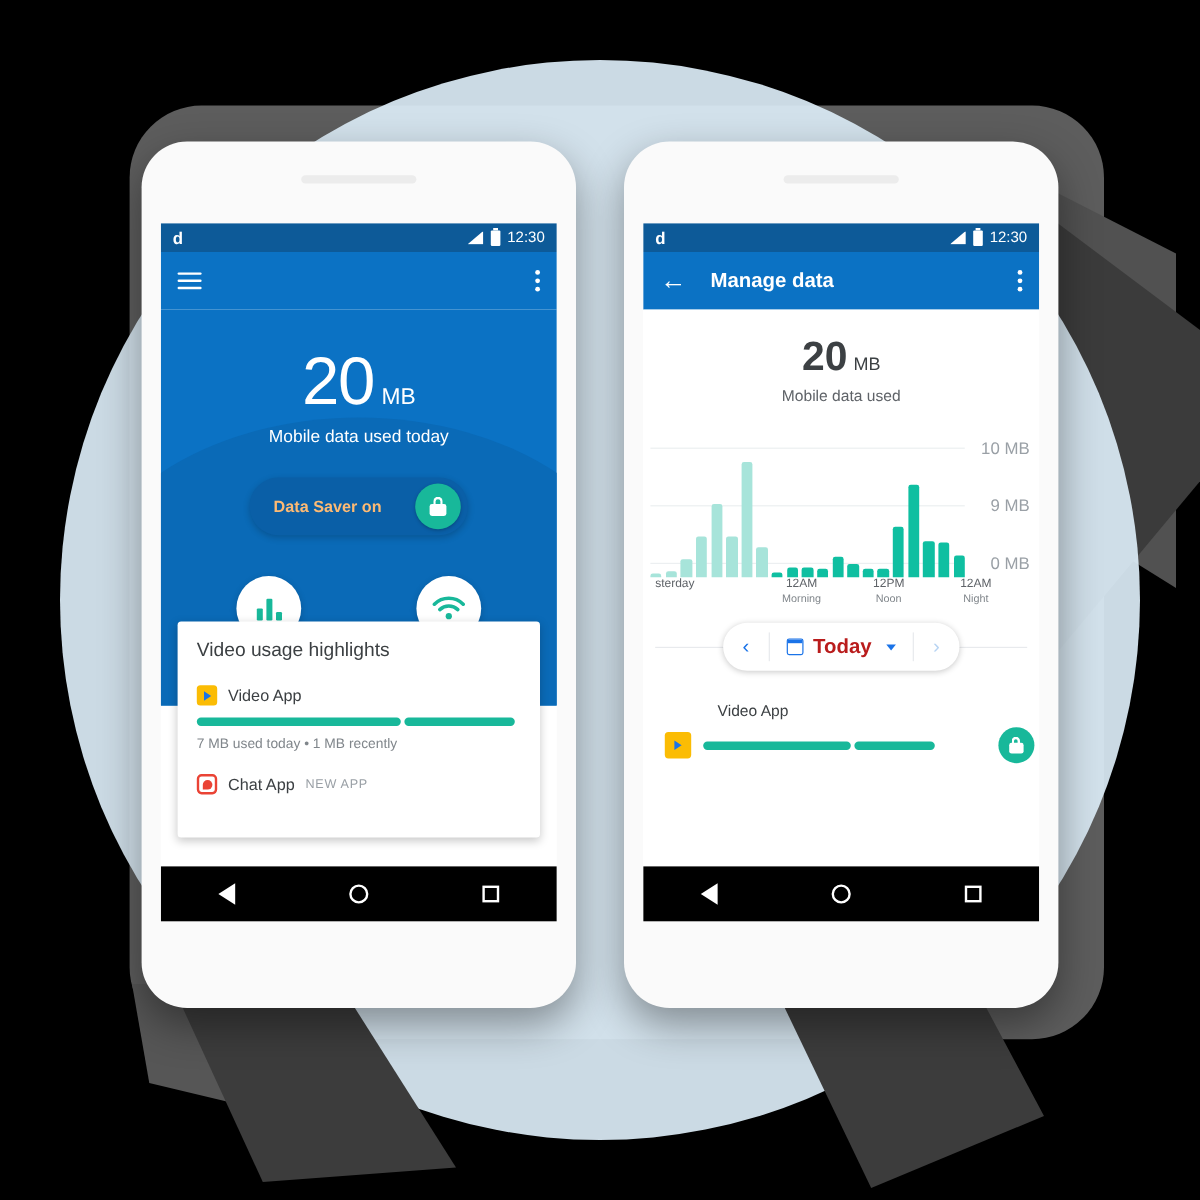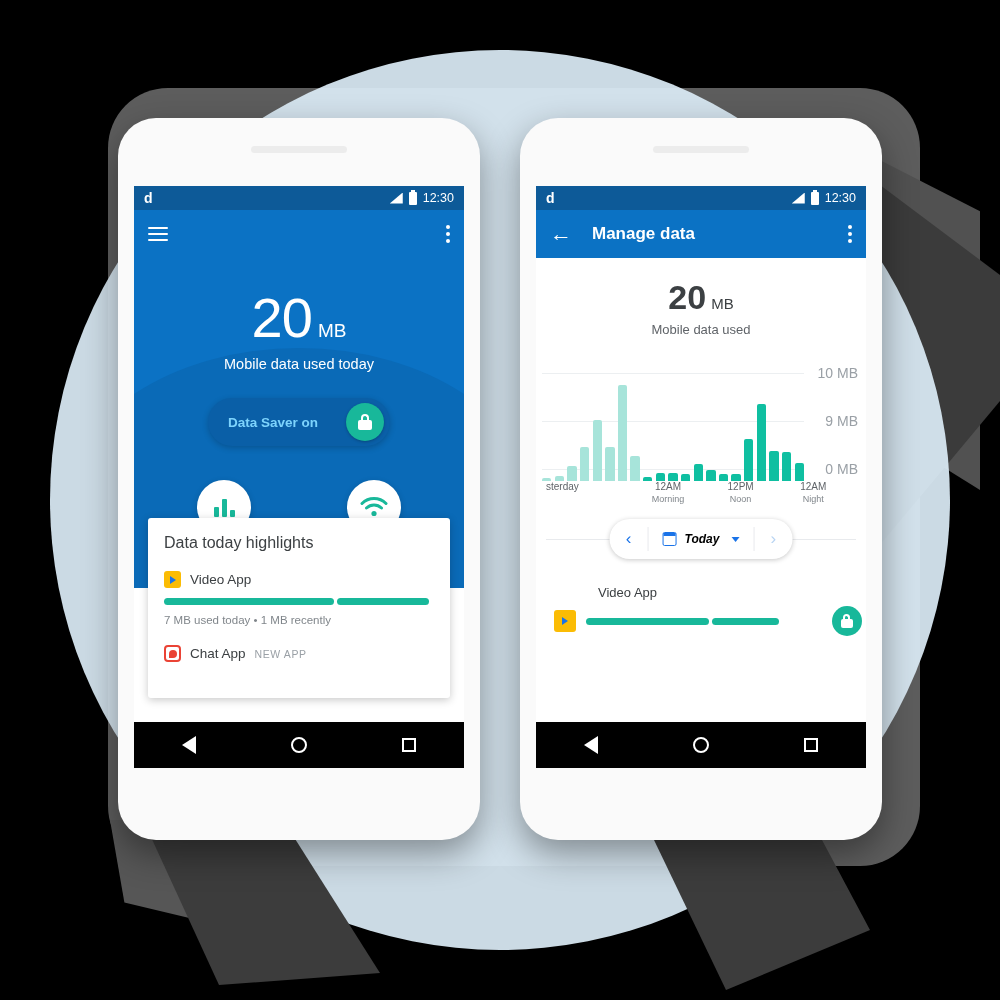--- a/index.html
+++ b/index.html
@@ -98,21 +98,21 @@
                  display:flex; align-items:baseline; justify-content:center; gap:6px;}
   .big-num{ font-size:56px; font-weight:300; letter-spacing:-1px; line-height:1; }
   .big-unit{ font-size:19px; font-weight:400; }
   .hero-sub{ text-align:center; color:#fff; font-size:14.5px; margin-top:10px; font-weight:500;}
 
   .saver-pill{
     margin:26px auto 0; width:182px; height:48px; border-radius:26px;
     background:#0a5fa7; display:flex; align-items:center; padding:0 6px 0 20px;
     box-shadow:0 2px 6px rgba(0,0,0,.20); cursor:pointer;
   }
-  .saver-label{ color:#7dd3fc; font-size:13.5px; font-weight:bold; }
+  .saver-label{ color:#fdba74; font-size:13.5px; font-weight:bold; }
   .lock-circle{
     margin-left:auto; width:38px; height:38px; border-radius:50%;
     background:#18b89a; display:flex; align-items:center; justify-content:center;
     box-shadow:0 1px 3px rgba(0,0,0,.25);
   }
   .lock-glyph{ width:14px; height:16px; position:relative; }
   .lock-body{ position:absolute; bottom:0; width:14px; height:10px; background:#fff; border-radius:2px;}
   .lock-shackle{ position:absolute; top:0; left:3px; width:8px; height:8px;
                  border:2.2px solid #fff; border-bottom:none; border-radius:5px 5px 0 0;}
 
@@ -175,21 +175,21 @@
     height:40px; background:#fff; border-radius:22px; display:flex; align-items:stretch;
     box-shadow:0 1px 5px rgba(0,0,0,.22);
   }
   .dp-btn{ width:38px; display:flex; align-items:center; justify-content:center;
            font-size:17px; color:#1a73e8; cursor:pointer;}
   .dp-btn.disabled{ color:#b8d4f3; }
   .dp-sep{ width:1px; background:#e8eaed; margin:8px 0; }
   .dp-main{ display:flex; align-items:center; gap:8px; padding:0 14px; cursor:pointer;}
   .cal-ico{ width:14px; height:14px; border:1.8px solid #1a73e8; border-radius:2px; position:relative;}
   .cal-ico:before{ content:""; position:absolute; top:0; left:0; right:0; height:3.4px; background:#1a73e8;}
-  .dp-label{ font-size:12px; color:#000000; font-weight:bold;font-style:italic; }
+  .dp-label{ font-size:17px; color:#b91c1c; font-weight:bold; }
   .caret{ width:0;height:0;border-left:4px solid transparent;border-right:4px solid transparent;
           border-top:5px solid #1a73e8; margin-left:4px;}
 
   .recent-title{ font-size:15px; color:#3c4043; margin:20px 0 0 18px; font-weight:500; }
   .p2-app-row{ margin:26px 0 0 18px; }
   .p2-app-name{ font-size:13px; color:#3c4043; margin-left:44px; }
   .p2-app-line{ display:flex; align-items:center; gap:10px; margin-top:6px; }
 
   
   .row-lock{ margin-left:auto; width:30px;height:30px;border-radius:50%;background:#18b89a;
@@ -280,21 +280,21 @@
                   <circle cx="14" cy="17.5" r="2.6" fill="#18b89a"></circle>
                 </svg>
               </div>
               <div class="quick-label">Find Wi-Fi</div>
             </div>
           </div>
         </div>
       </div>
 
       <div class="card">
-        <div class="card-title">Data today highlights</div>
+        <div class="card-title">Video usage highlights</div>
 
         <div class="app-row">
           <span class="ico ico-video"></span>
           <span class="app-name">Video App</span>
         </div>
         <div class="pbar">
           <i style="width:63%"></i>
           <i style="width:34%"></i>
         </div>
         <div class="meta">7 MB used today  •  1 MB recently</div>

